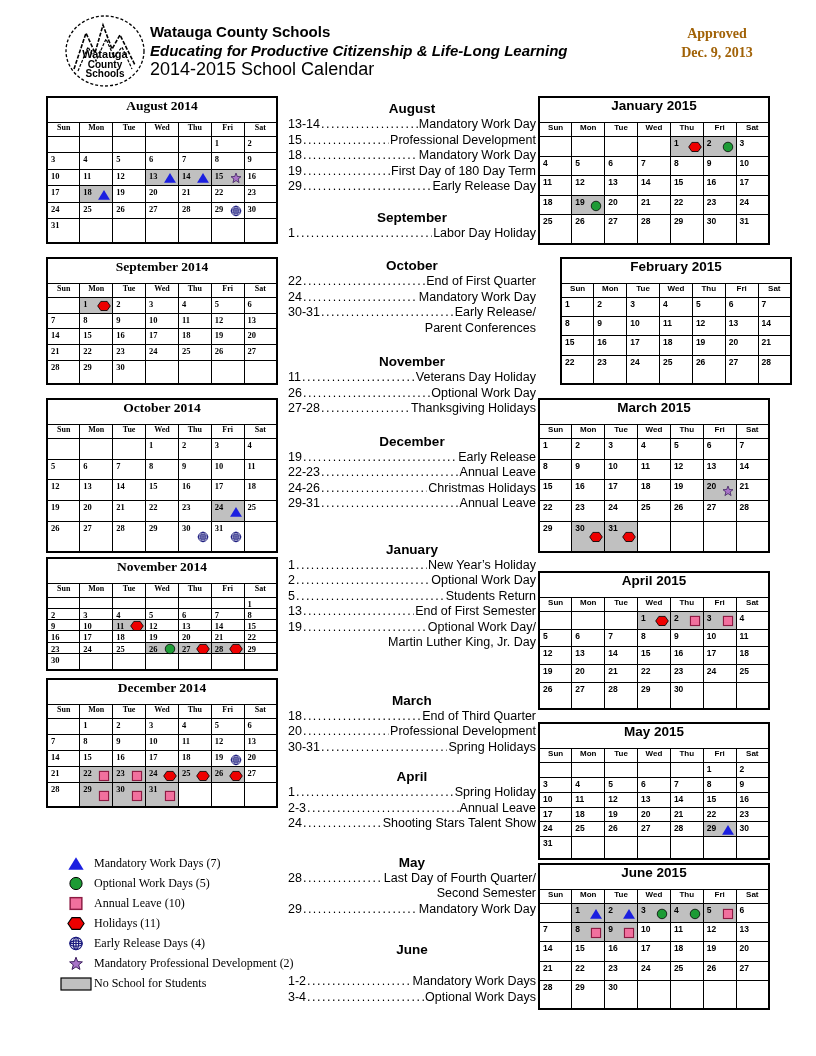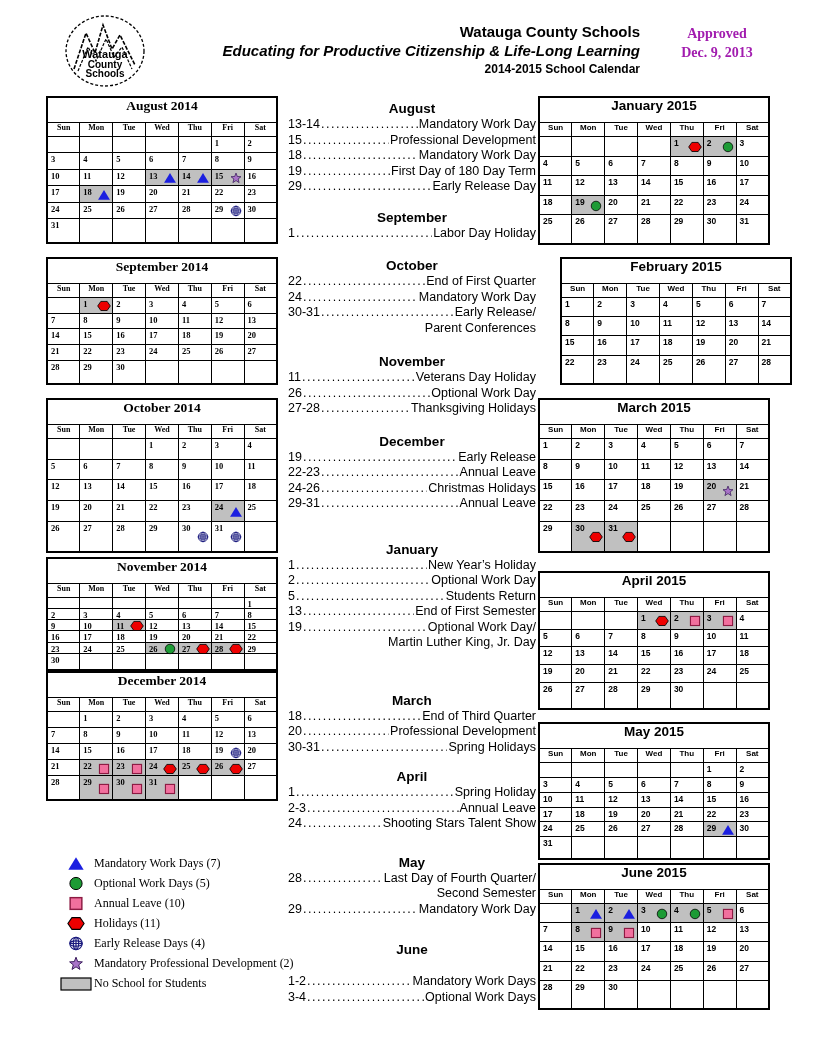--- a/index.html
+++ b/index.html
@@ -1,25 +1,25 @@
 <!DOCTYPE html>
 <html><head>
 <meta charset="utf-8">
 <style>
   html,body{margin:0;padding:0;background:#fff;}
   #page{position:relative;width:816px;height:1056px;background:#fff;overflow:hidden;
         font-family:"Liberation Sans",sans-serif;color:#000;}
 
   
-  .hdr-center{position:absolute;left:150px;top:22px;width:490px;text-align:right;}
+  .hdr-center{position:absolute;left:150px;top:22px;width:490px;text-align:left;}
   .hdr-title{font-size:15px;font-weight:bold;line-height:19px;}
   .hdr-sub{font-size:15px;font-weight:bold;font-style:italic;line-height:19px;}
-  .hdr-cal{font-size:12px;font-weight:bold;line-height:19px;}
+  .hdr-cal{font-size:18px;font-weight:normal;line-height:19px;}
   .approved{position:absolute;right:44px;top:24px;width:110px;text-align:center;
-            color:#a21caf;font-family:"Liberation Serif",serif;font-weight:bold;
+            color:#a16207;font-family:"Liberation Serif",serif;font-weight:bold;
             font-size:14px;line-height:19px;}
   .logo{position:absolute;left:62px;top:13px;}
 
   
   .col-left {position:absolute;left:46px; top:96px;width:232px;font-family:Liberation Serif, serif;}
   .col-right{position:absolute;left:538px;top:96px;width:232px;}
   .col-mid  {position:absolute;left:288px;top:100px;width:248px;}
 
   
   .calwrap{width:232px;}
@@ -497,21 +497,21 @@
                       <line x1="10" y1="1.2" x2="10" y2="14.8"></line>
         <ellipse cx="10" cy="8" rx="6.8" ry="3"></ellipse>
                     </g>
                   </svg></span>
               </td>
               <td></td>
             </tr>
           </tbody>
         </table>
       </div>
-    <div class="calwrap" style="height:114px;">
+    <div class="calwrap" style="height:114px;margin-bottom:7px;">
         <table class="cal">
           <tbody>
             <tr>
               <td class="cal-title" colspan="7">November 2014</td>
             </tr>
             <tr>
               <td class="dayhdr">Sun</td>
               <td class="dayhdr">Mon</td>
               <td class="dayhdr">Tue</td>
               <td class="dayhdr">Wed</td>

